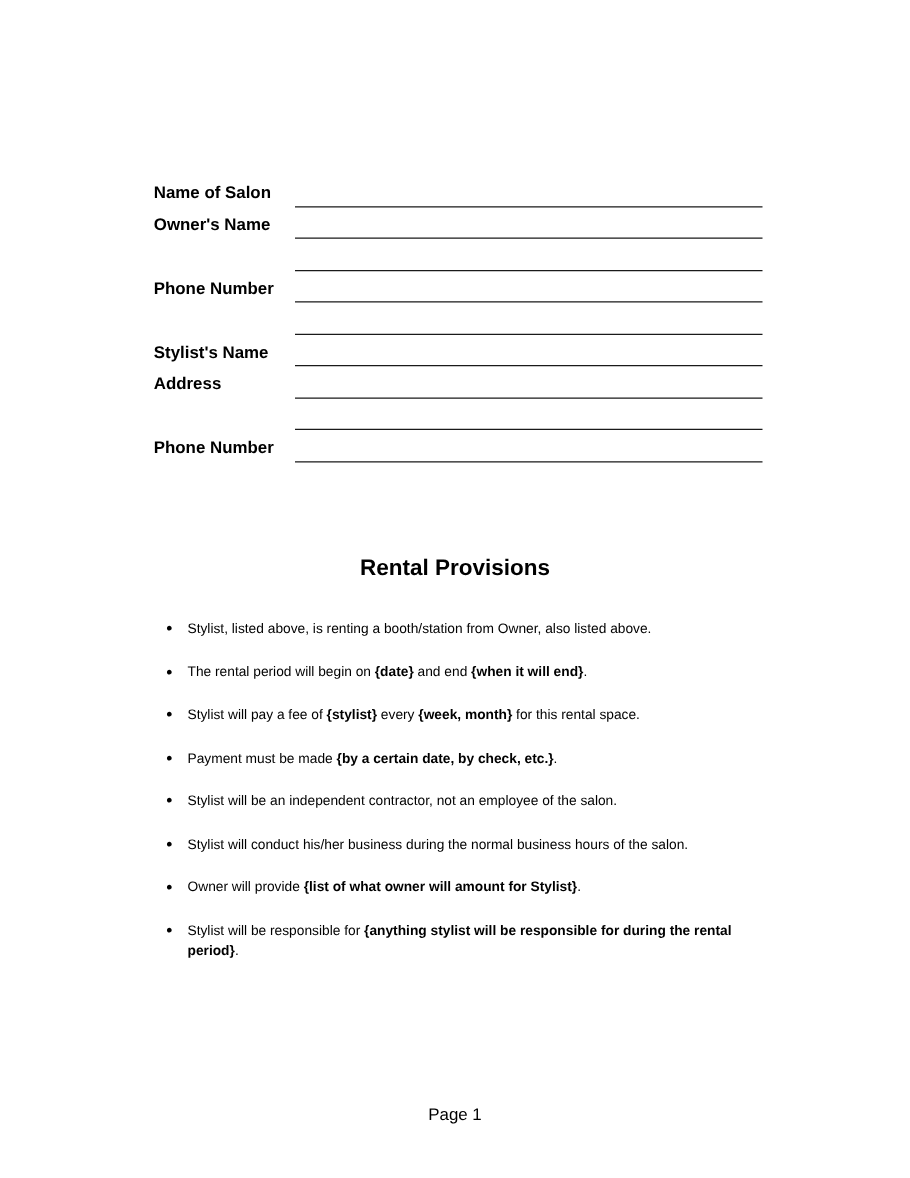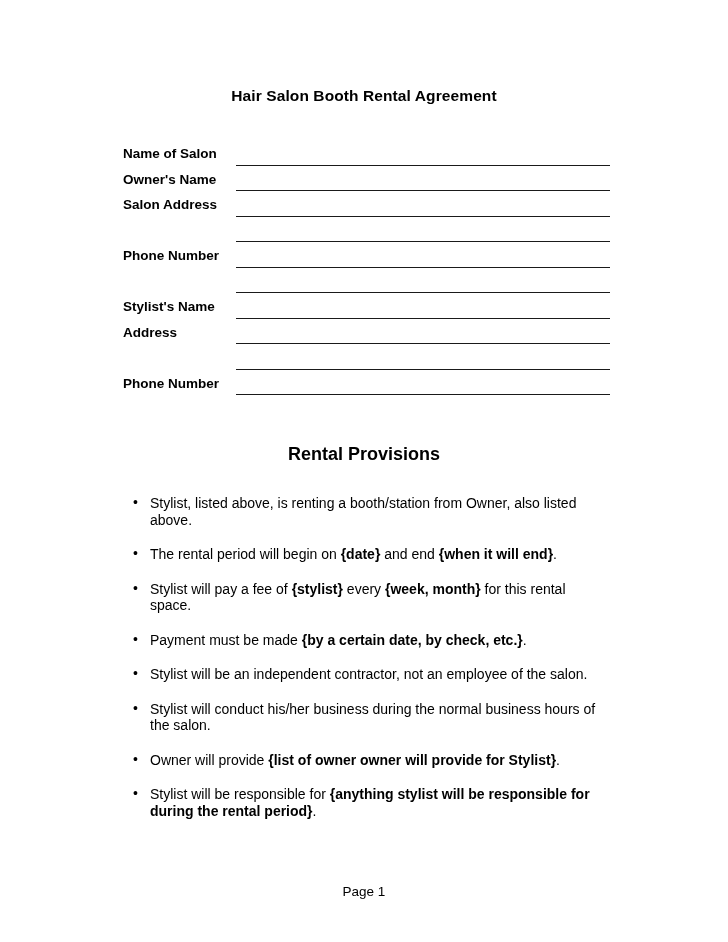--- a/index.html
+++ b/index.html
@@ -70,21 +70,21 @@
     left: 133px;
     width: 477px;
     margin: 0;
     padding: 0;
     list-style: none;
   }
   .bullet-item {
     position: relative;
     padding-left: 17px;
     margin: 0 0 18px 0;
-    font-size: 14px;
+    font-size: 11px;
     line-height: 16.5px;
   }
   .bullet-item::before {
     content: "\2022";
     position: absolute;
     left: 0;
     top: -1px;
     font-size: 14px;
   }
   .bullet-item .seg-bold { font-weight: bold; }
@@ -94,37 +94,32 @@
     left: 0;
     width: 100%;
     text-align: center;
     font-size: 13.5px;
   }
 </style>
 </head>
 <body>
 
 <div class="page">
-  <h1 class="doc-title">Hair Salon Booth Rental Agreement</h1>
 
   <div class="form-section" id="form-section">
   <div class="form-row">
     <span class="form-label">Name of Salon</span>
     <span class="form-line"></span>
   </div>
 
   <div class="form-row">
     <span class="form-label">Owner's Name</span>
     <span class="form-line"></span>
   </div>
 
-  <div class="form-row">
-    <span class="form-label">Salon Address</span>
-    <span class="form-line"></span>
-  </div>
 
   <div class="form-row">
     <span class="form-label"></span>
     <span class="form-line"></span>
   </div>
 
   <div class="form-row">
     <span class="form-label">Phone Number</span>
     <span class="form-line"></span>
   </div>
@@ -157,18 +152,18 @@
 
   <h2 class="provisions-heading">Rental Provisions</h2>
 
   <ul class="bullets" id="bullets">
       <li class="bullet-item"><span class="seg-regular">Stylist, listed above, is renting a booth/station from Owner, also listed above.</span></li>
       <li class="bullet-item"><span class="seg-regular">The rental period will begin on </span><span class="seg-bold">{date}</span><span class="seg-regular"> and end </span><span class="seg-bold">{when it will end}</span><span class="seg-regular">.</span></li>
       <li class="bullet-item"><span class="seg-regular">Stylist will pay a fee of </span><span class="seg-bold">{stylist}</span><span class="seg-regular"> every </span><span class="seg-bold">{week, month}</span><span class="seg-regular"> for this rental space.</span></li>
       <li class="bullet-item"><span class="seg-regular">Payment must be made </span><span class="seg-bold">{by a certain date, by check, etc.}</span><span class="seg-regular">.</span></li>
       <li class="bullet-item"><span class="seg-regular">Stylist will be an independent contractor, not an employee of the salon.</span></li>
       <li class="bullet-item"><span class="seg-regular">Stylist will conduct his/her business during the normal business hours of the salon.</span></li>
-      <li class="bullet-item"><span class="seg-regular">Owner will provide </span><span class="seg-bold">{list of owner owner will provide for Stylist}</span><span class="seg-regular">.</span></li>
+      <li class="bullet-item"><span class="seg-regular">Owner will provide </span><span class="seg-bold">{list of what owner will amount for Stylist}</span><span class="seg-regular">.</span></li>
       <li class="bullet-item"><span class="seg-regular">Stylist will be responsible for </span><span class="seg-bold">{anything stylist will be responsible for during the rental period}</span><span class="seg-regular">.</span></li>
     </ul>
 
   <div class="page-footer">Page 1</div>
 </div>
 
 </body></html>

